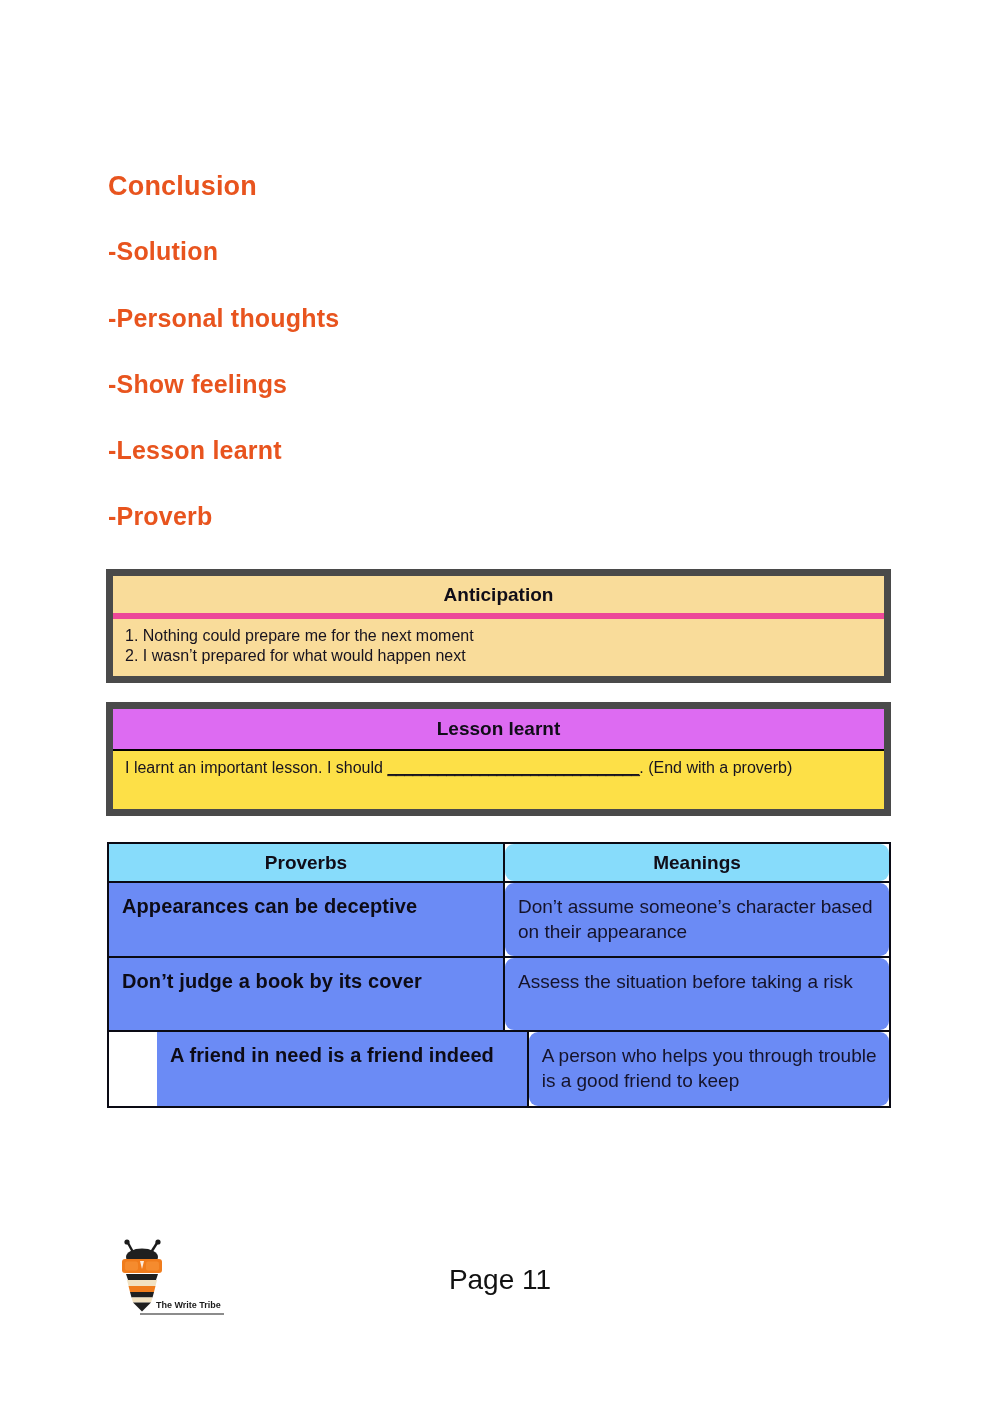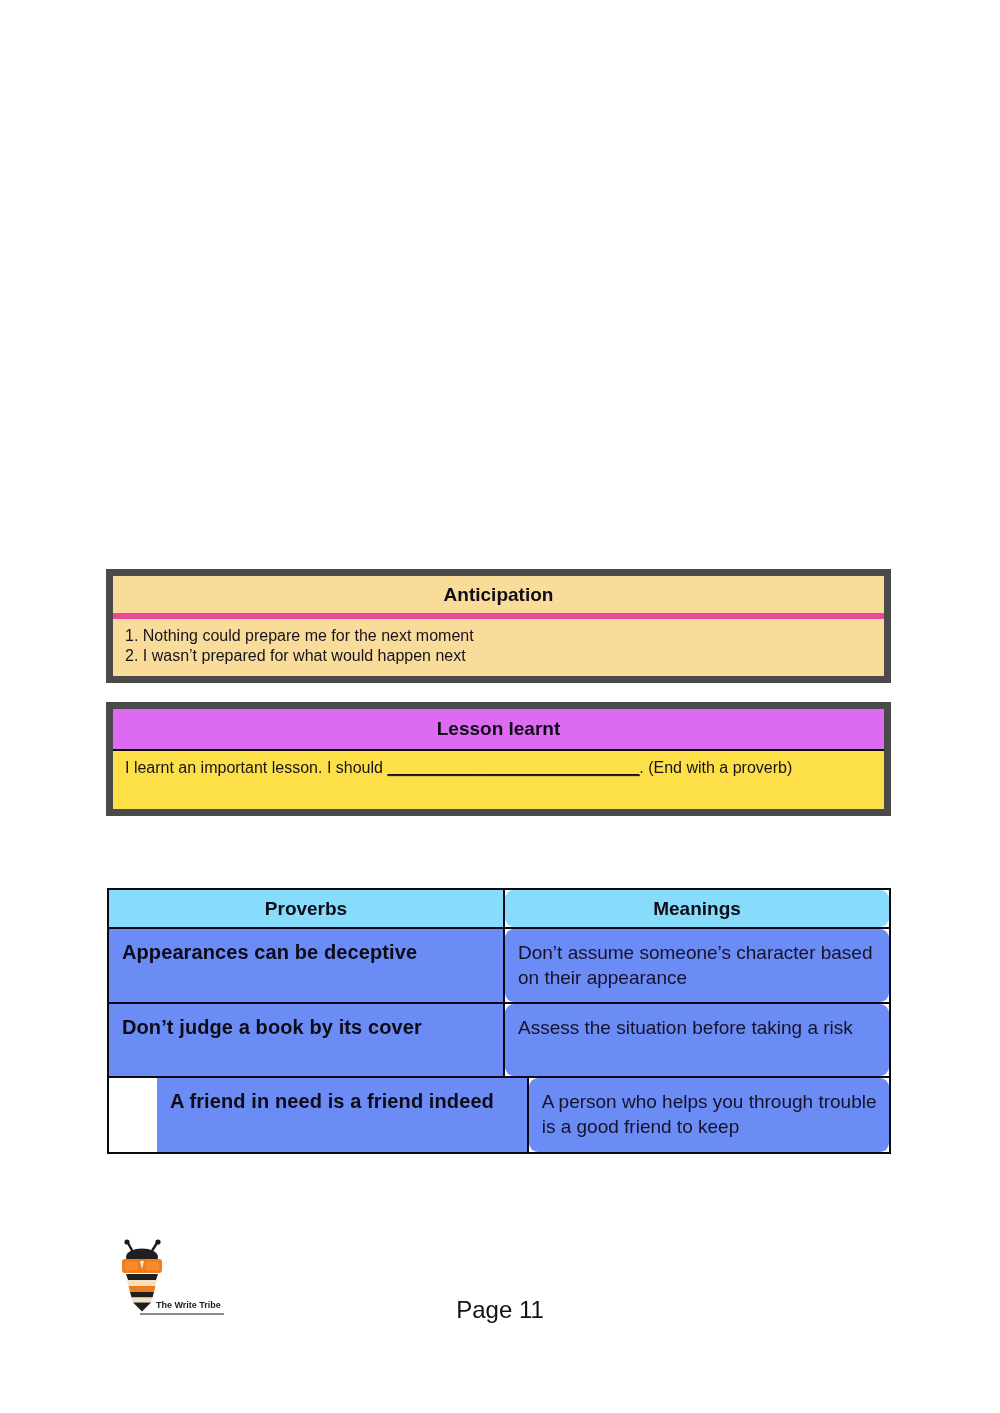--- a/index.html
+++ b/index.html
@@ -48,21 +48,20 @@
   
   .tbl {
     position: absolute;
     box-sizing: border-box;
   }
   .tbl-thick {
     border: 7px solid #4a4a4a;
   }
   .tbl-thin {
     border: 2px solid #0a0a14;
-    margin-top: 46px;
   }
   .tbl-row {
     display: flex;
     box-sizing: border-box;
   }
   .tbl-head-cell {
     text-align: center;
     font-weight: bold;
     font-size: 19px;
     color: #100d18;
@@ -171,38 +170,45 @@
     top: 1238px;
     width: 1000px;
     height: 90px;
   }
   #page-number {
     position: absolute;
     left: 0;
     top: 26px;
     width: 1000px;
     text-align: center;
-    font-size: 24px;
+    font-size: 28px;
     color: #111111;
-    margin-top: 32px;
   }
   #brand-logo {
     position: absolute;
     left: 112px;
     top: 0px;
     width: 116px;
     height: 80px;
   }
   #brand-logo svg { display: block; }
 </style>
 </head>
 <body>
 
 <div class="page">
 
+  <div class="headings">
+    <div class="heading h-main">Conclusion</div>
+    <div class="heading h-sub">-Solution</div>
+    <div class="heading h-sub">-Personal thoughts</div>
+    <div class="heading h-sub">-Show feelings</div>
+    <div class="heading h-sub">-Lesson learnt</div>
+    <div class="heading h-sub">-Proverb</div>
+  </div>
 
   <div class="tbl tbl-thick" id="anticipation-table">
     <div class="tbl-row">
       <div class="tbl-head-cell">Anticipation</div>
     </div>
     <div class="tbl-row">
       <div class="tbl-body-cell">
         <div>1. Nothing could prepare me for the next moment</div>
         <div>2. I wasn’t prepared for what would happen next</div>
       </div>

